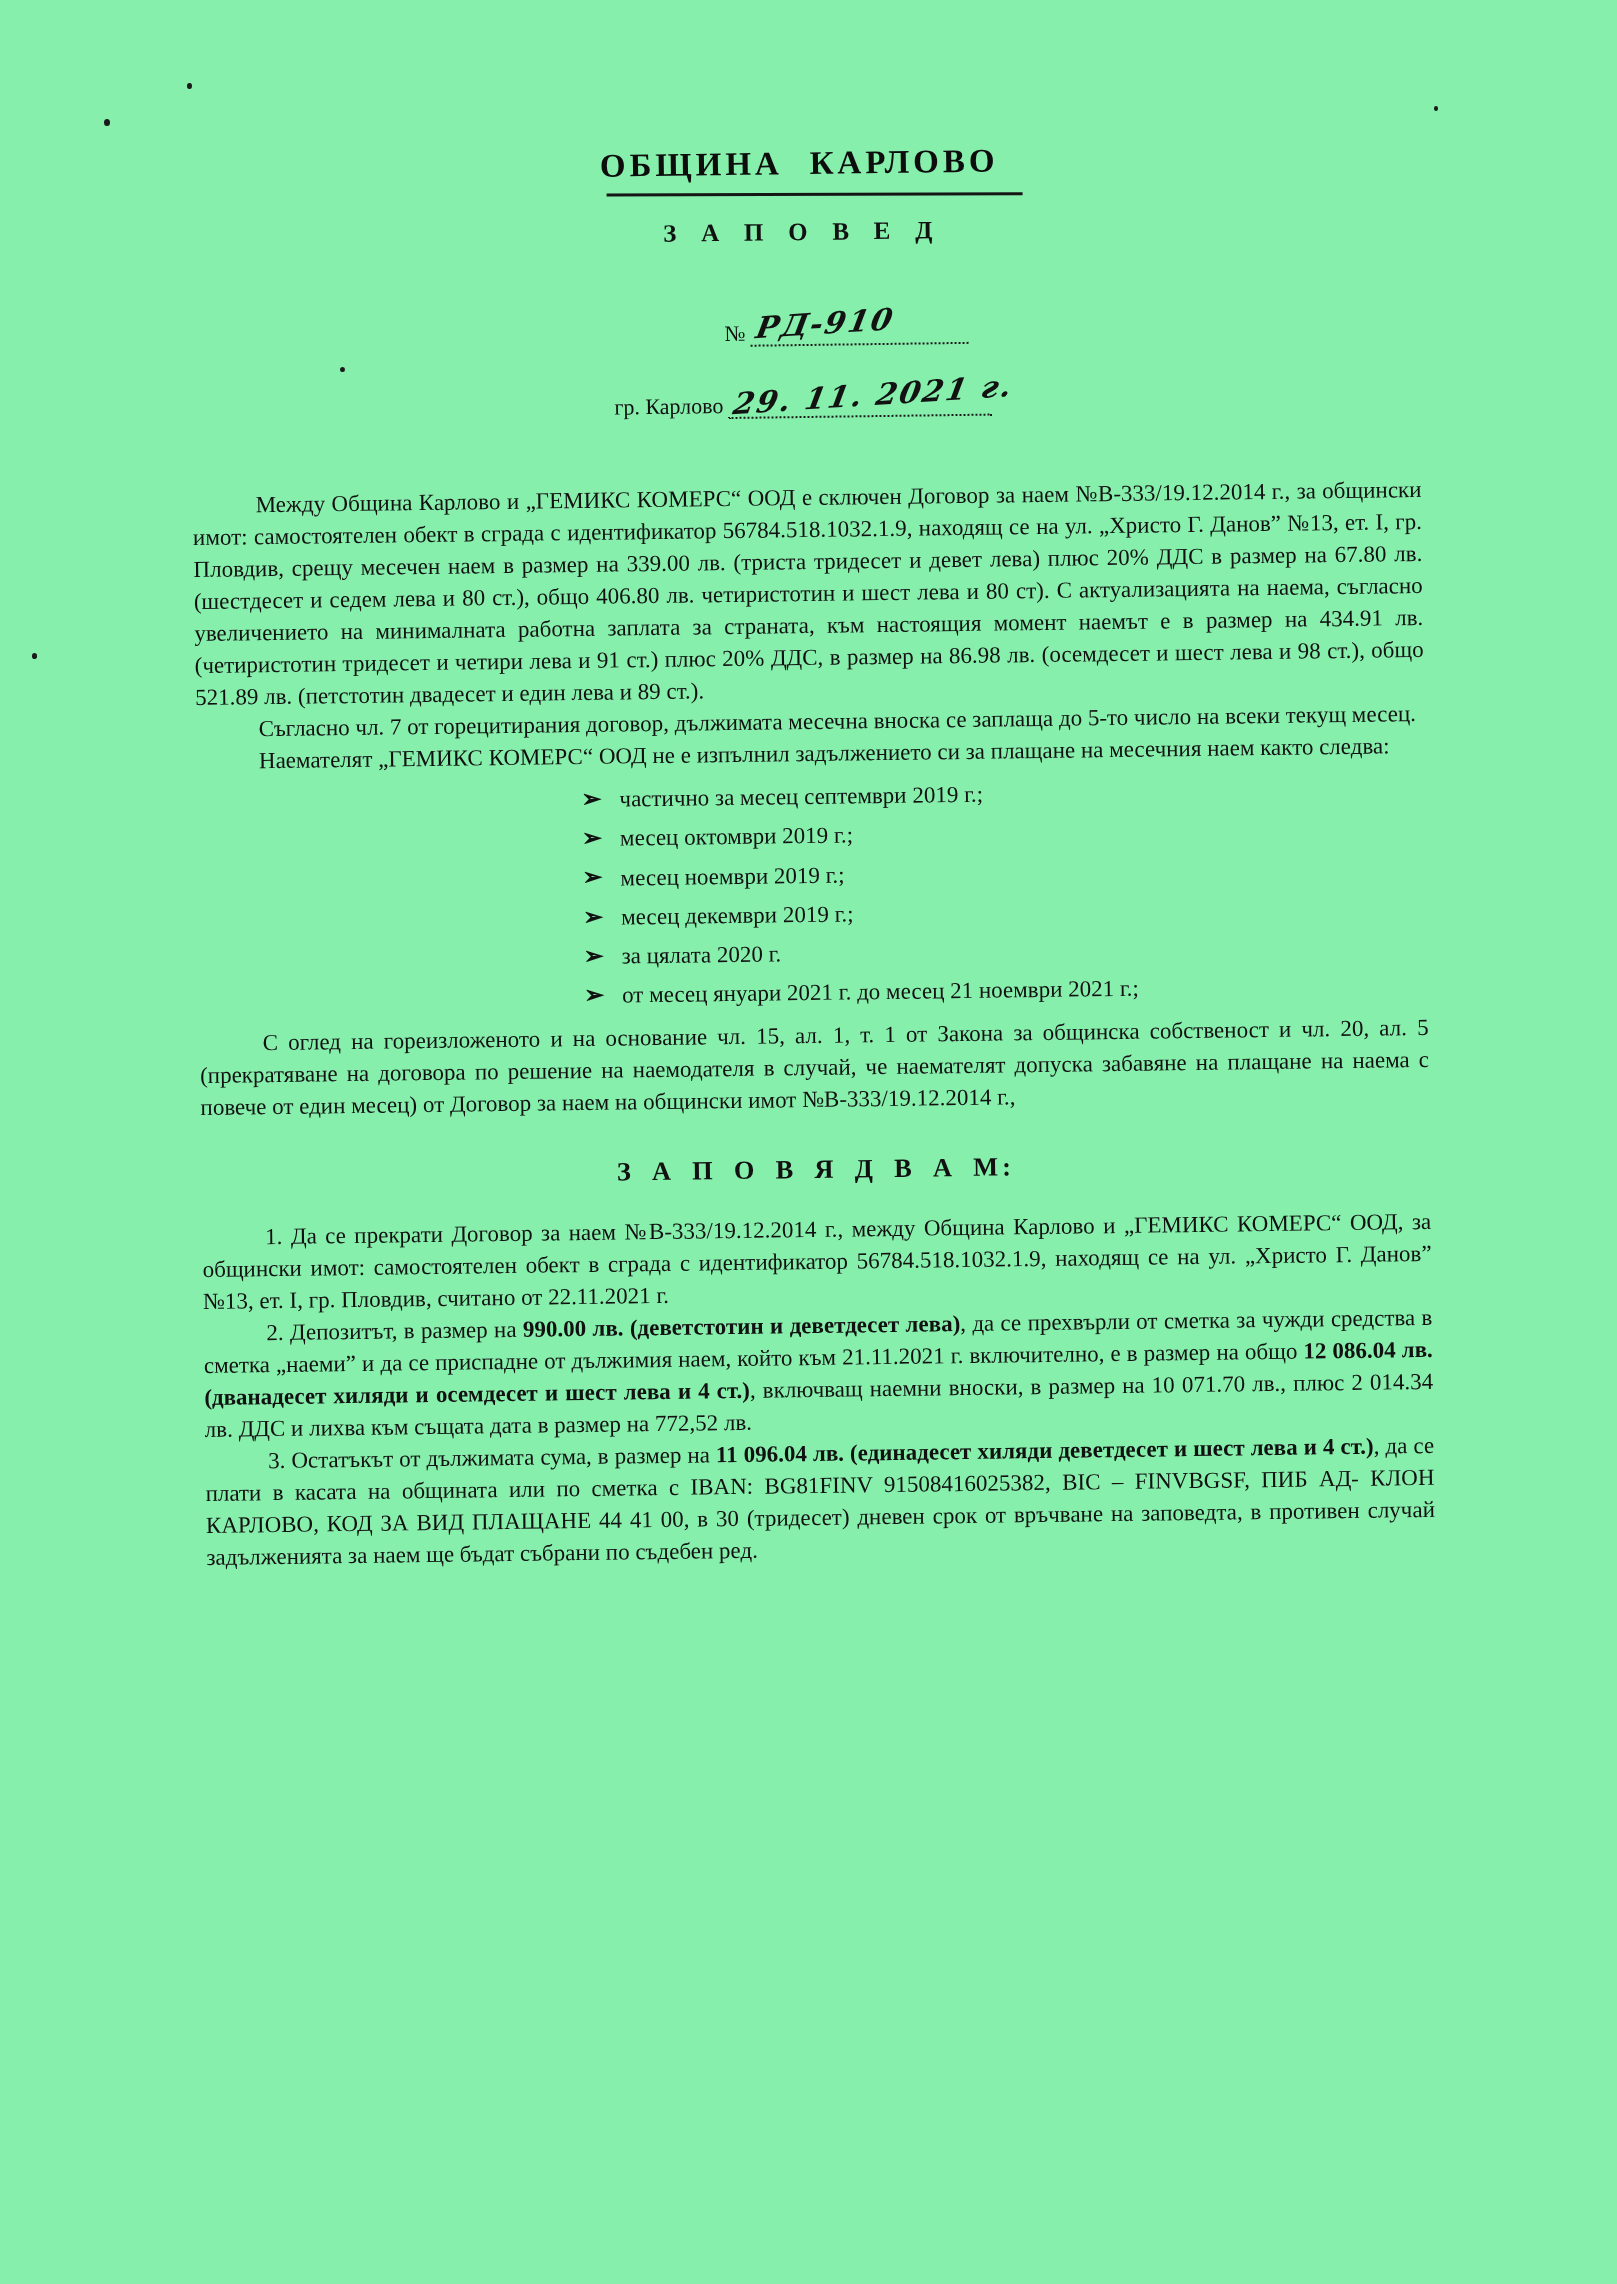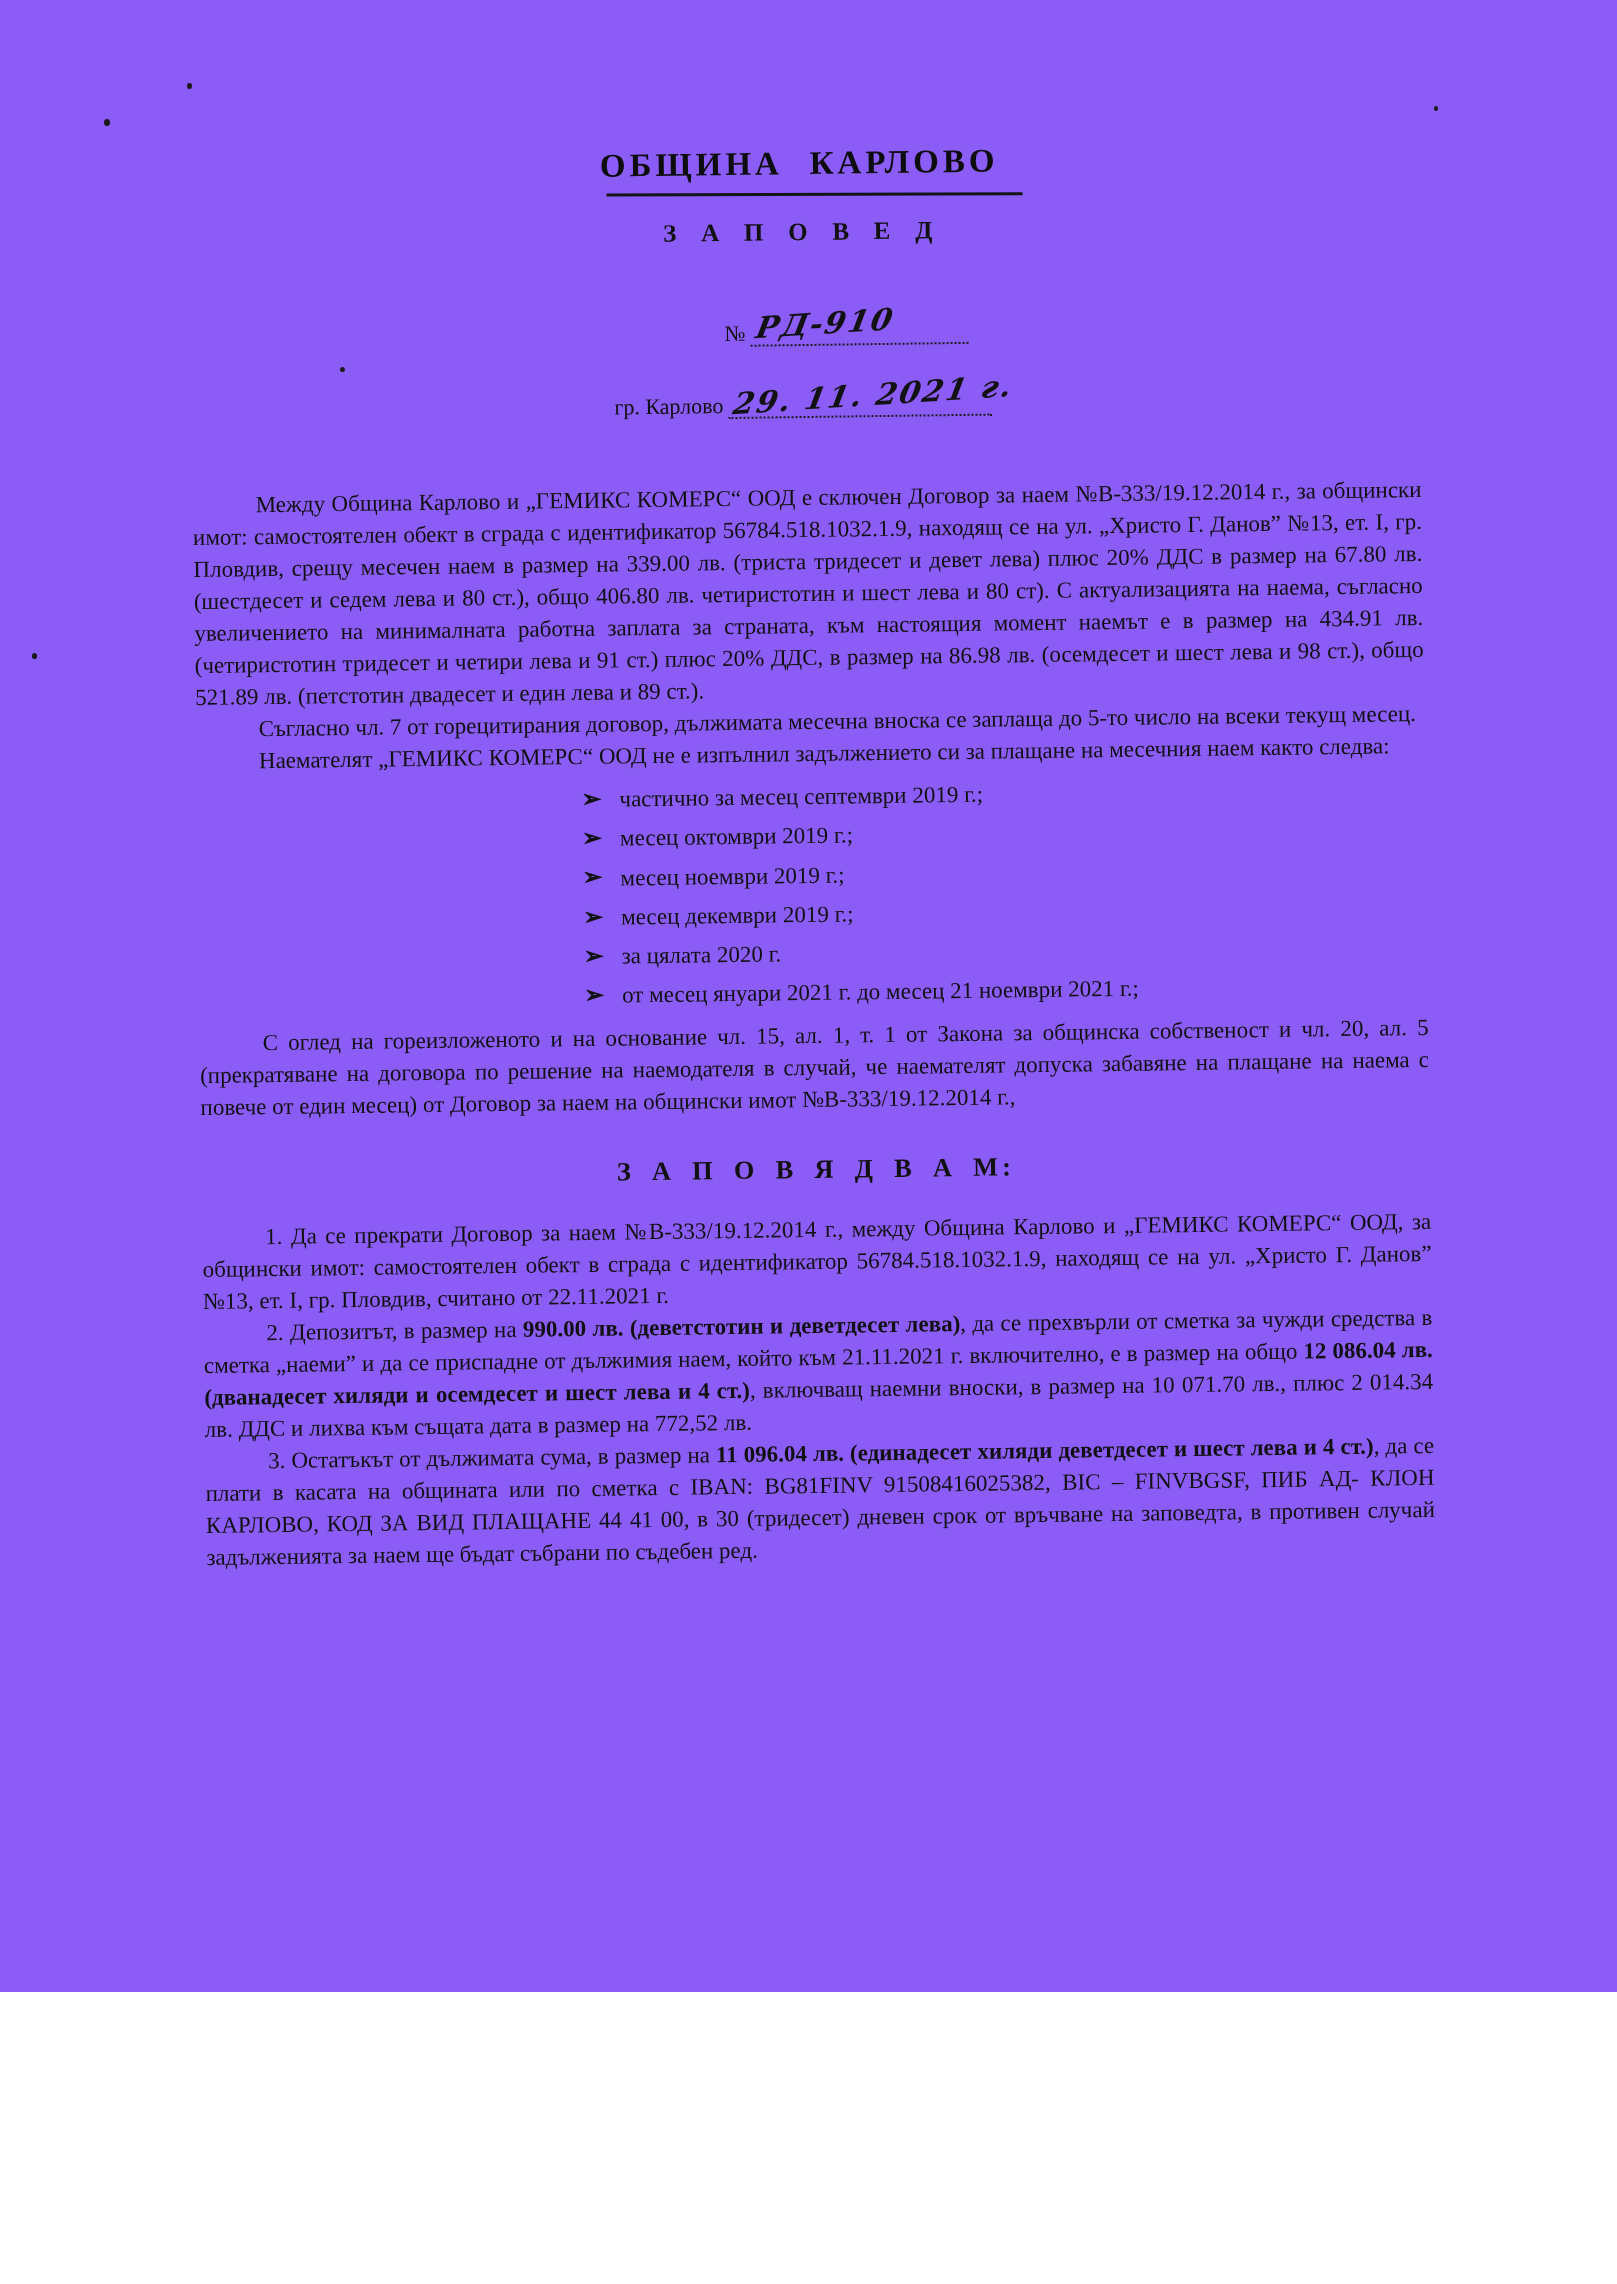--- a/index.html
+++ b/index.html
@@ -3,22 +3,22 @@
 <meta charset="utf-8">
 <style>
   html, body {
     margin: 0;
     padding: 0;
     background: #ffffff;
   }
   #page {
     position: relative;
     width: 1618px;
-    height: 1992px;
-    background: #8b5cf6;
+    height: 2284px;
+    background: #86efac;
     overflow: hidden;
     font-family: "Liberation Serif", "DejaVu Serif", serif;
     color: #111111;
   }
   
   #scan {
     position: absolute;
     left: 0; top: 0;
     width: 1618px;
     height: 2284px;

